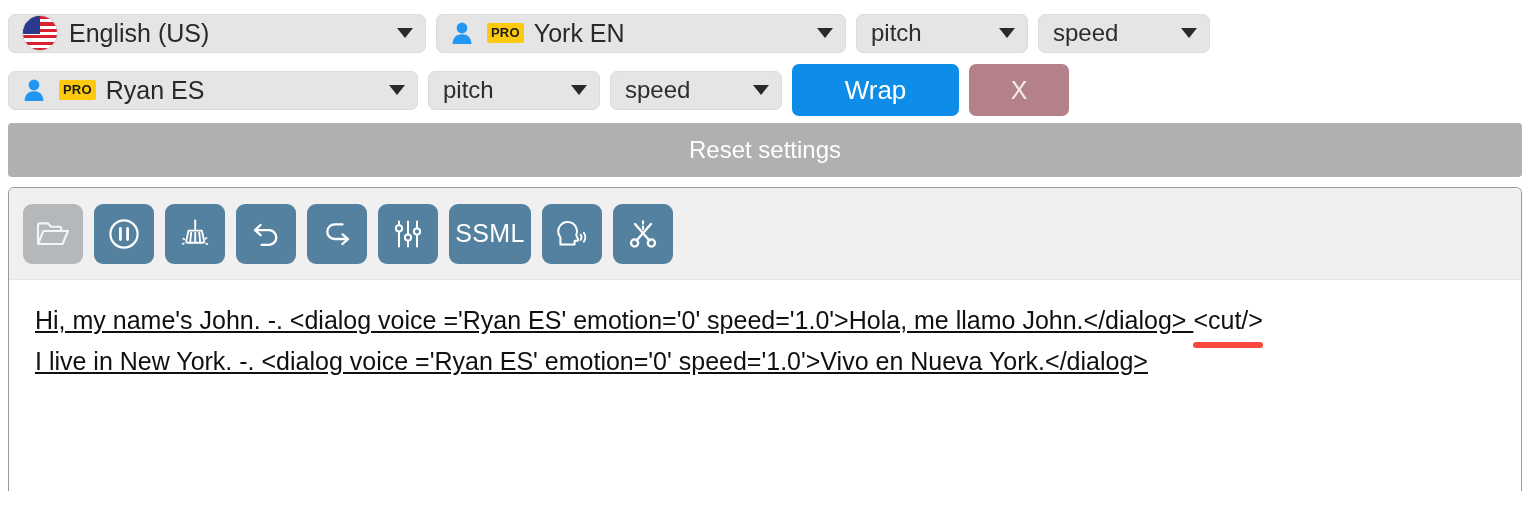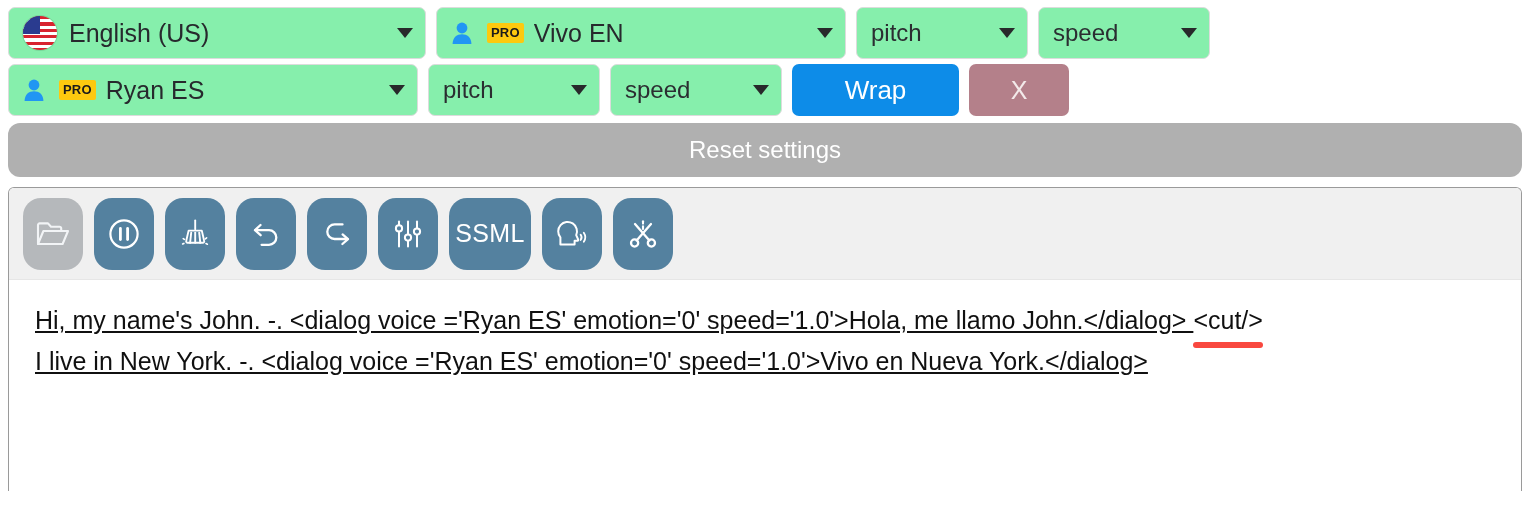--- a/index.html
+++ b/index.html
@@ -23,24 +23,24 @@
     align-items: center;
     gap: 10px;
     padding: 0 8px;
     height: 58px;
     box-sizing: border-box;
   }
   .settings-row.row-1 { padding-top: 8px; }
   .settings-row.row-2 { padding-top: 6px; }
 
   .select {
-    background: #86efac;
+    background: #e5e5e5;
     border: 1px solid #dcdcdc;
     border-radius: 7px;
-    height: 52px;
+    height: 39px;
     box-sizing: border-box;
     display: flex;
     align-items: center;
     padding: 0 12px 0 14px;
     position: relative;
     cursor: pointer;
   }
   .select .caret {
     margin-left: auto;
     width: 0; height: 0;
@@ -137,21 +137,21 @@
     font-size: 25px;
     font-family: "Liberation Sans", sans-serif;
     cursor: pointer;
   }
 
   
   .reset-bar {
     margin: 7px 8px 0 8px;
     height: 54px;
     background: #b0b0b0;
-    border-radius: 12px;
+    border-radius: 4px;
     display: flex;
     align-items: center;
     justify-content: center;
     color: #ffffff;
     font-size: 24px;
     cursor: pointer;
   }
 
   
   .editor {
@@ -169,23 +169,23 @@
     height: 92px;
     box-sizing: border-box;
     display: flex;
     align-items: center;
     gap: 11px;
     padding: 0 14px;
     border-bottom: 1px solid #e6e6e6;
   }
   .tb-btn {
     width: 60px;
-    height: 72px;
+    height: 60px;
     border: none;
-    border-radius: 18px;
+    border-radius: 9px;
     background: #54819f;
     display: flex;
     align-items: center;
     justify-content: center;
     cursor: pointer;
     padding: 8px;
     flex: 0 0 auto;
   }
   .tb-btn.wide { width: 82px; }
   .tb-btn.disabled { background: #b5b8bb; cursor: default; }
@@ -238,21 +238,21 @@
     <div class="select select-voice">
       <span class="voice-mark">
         <span class="person-icon">
           <svg width="22" height="24" viewBox="0 0 22 24">
               <circle cx="11" cy="7" r="5.4" fill="#2196f3"></circle>
               <path d="M1.6 23 C1.6 16.2 6 13.2 11 13.2 C16 13.2 20.4 16.2 20.4 23 Z" fill="#2196f3"></path>
             </svg>
         </span>
         <span class="pro-badge">PRO</span>
       </span>
-      <span class="sel-label">Vivo EN</span>
+      <span class="sel-label">York EN</span>
       <span class="caret"></span>
     </div>
 
     <div class="select select-pitch">
       <span class="sel-label">pitch</span>
       <span class="caret"></span>
     </div>
 
     <div class="select select-speed">
       <span class="sel-label">speed</span>

